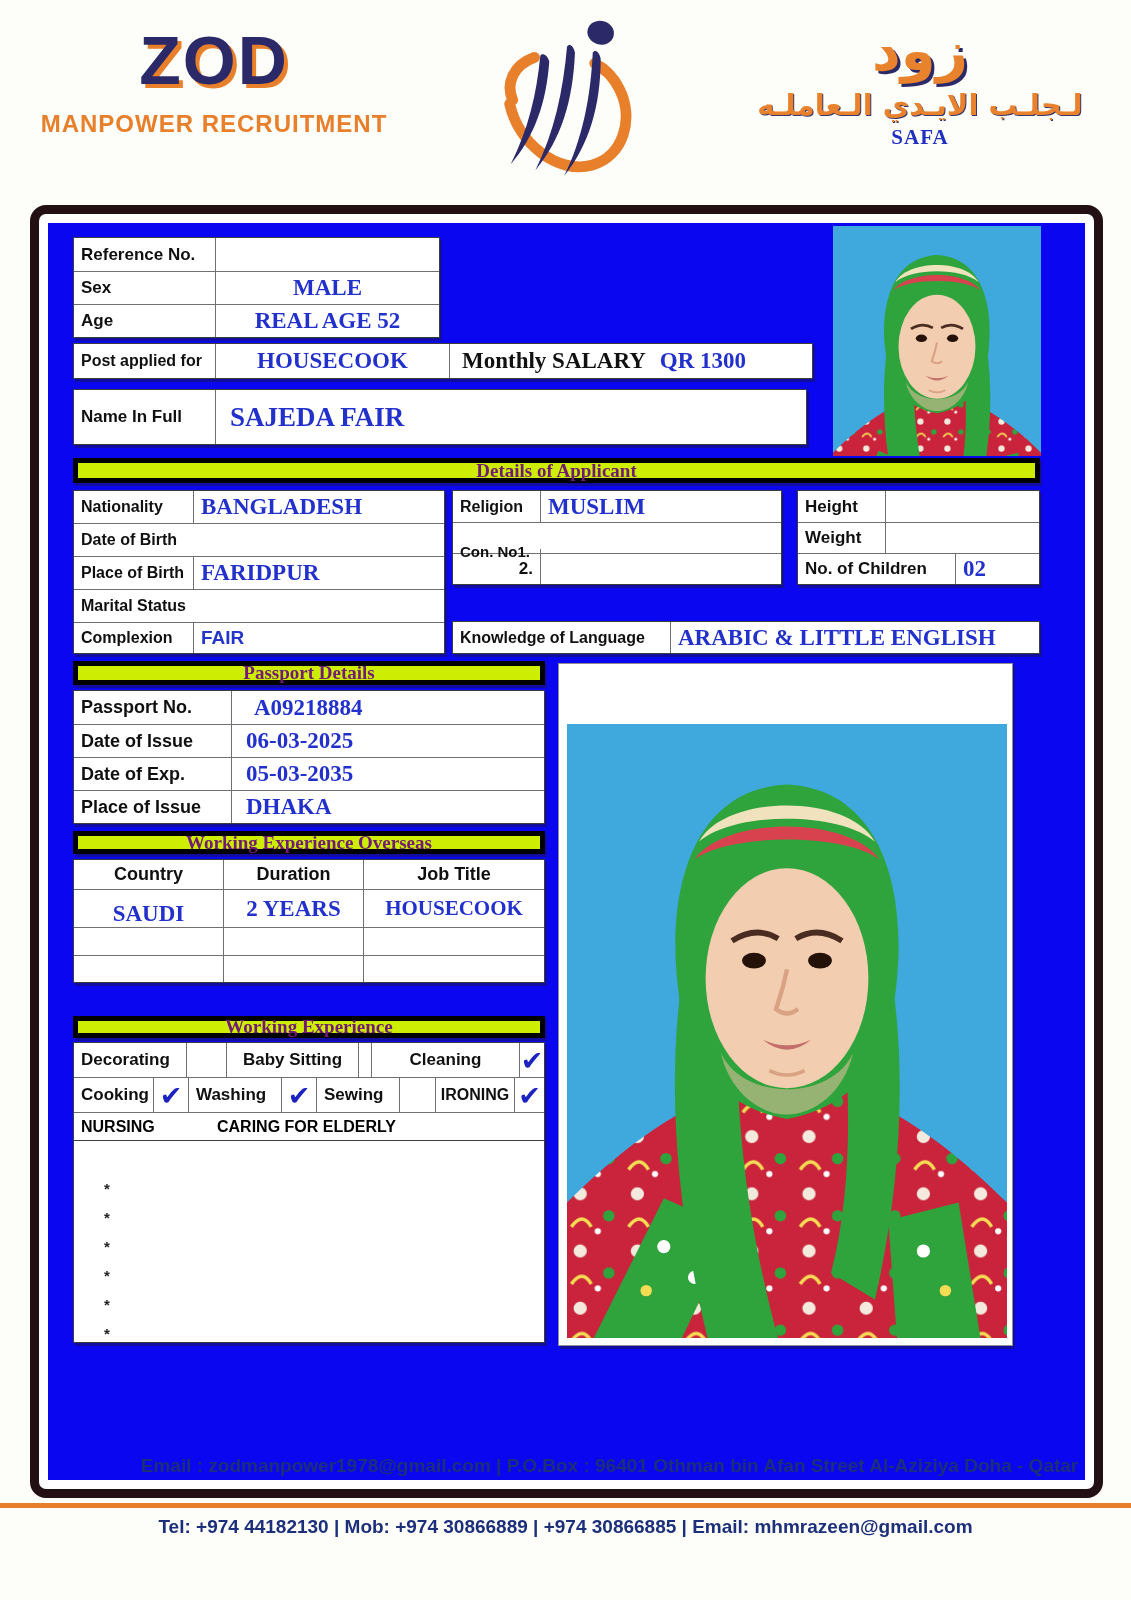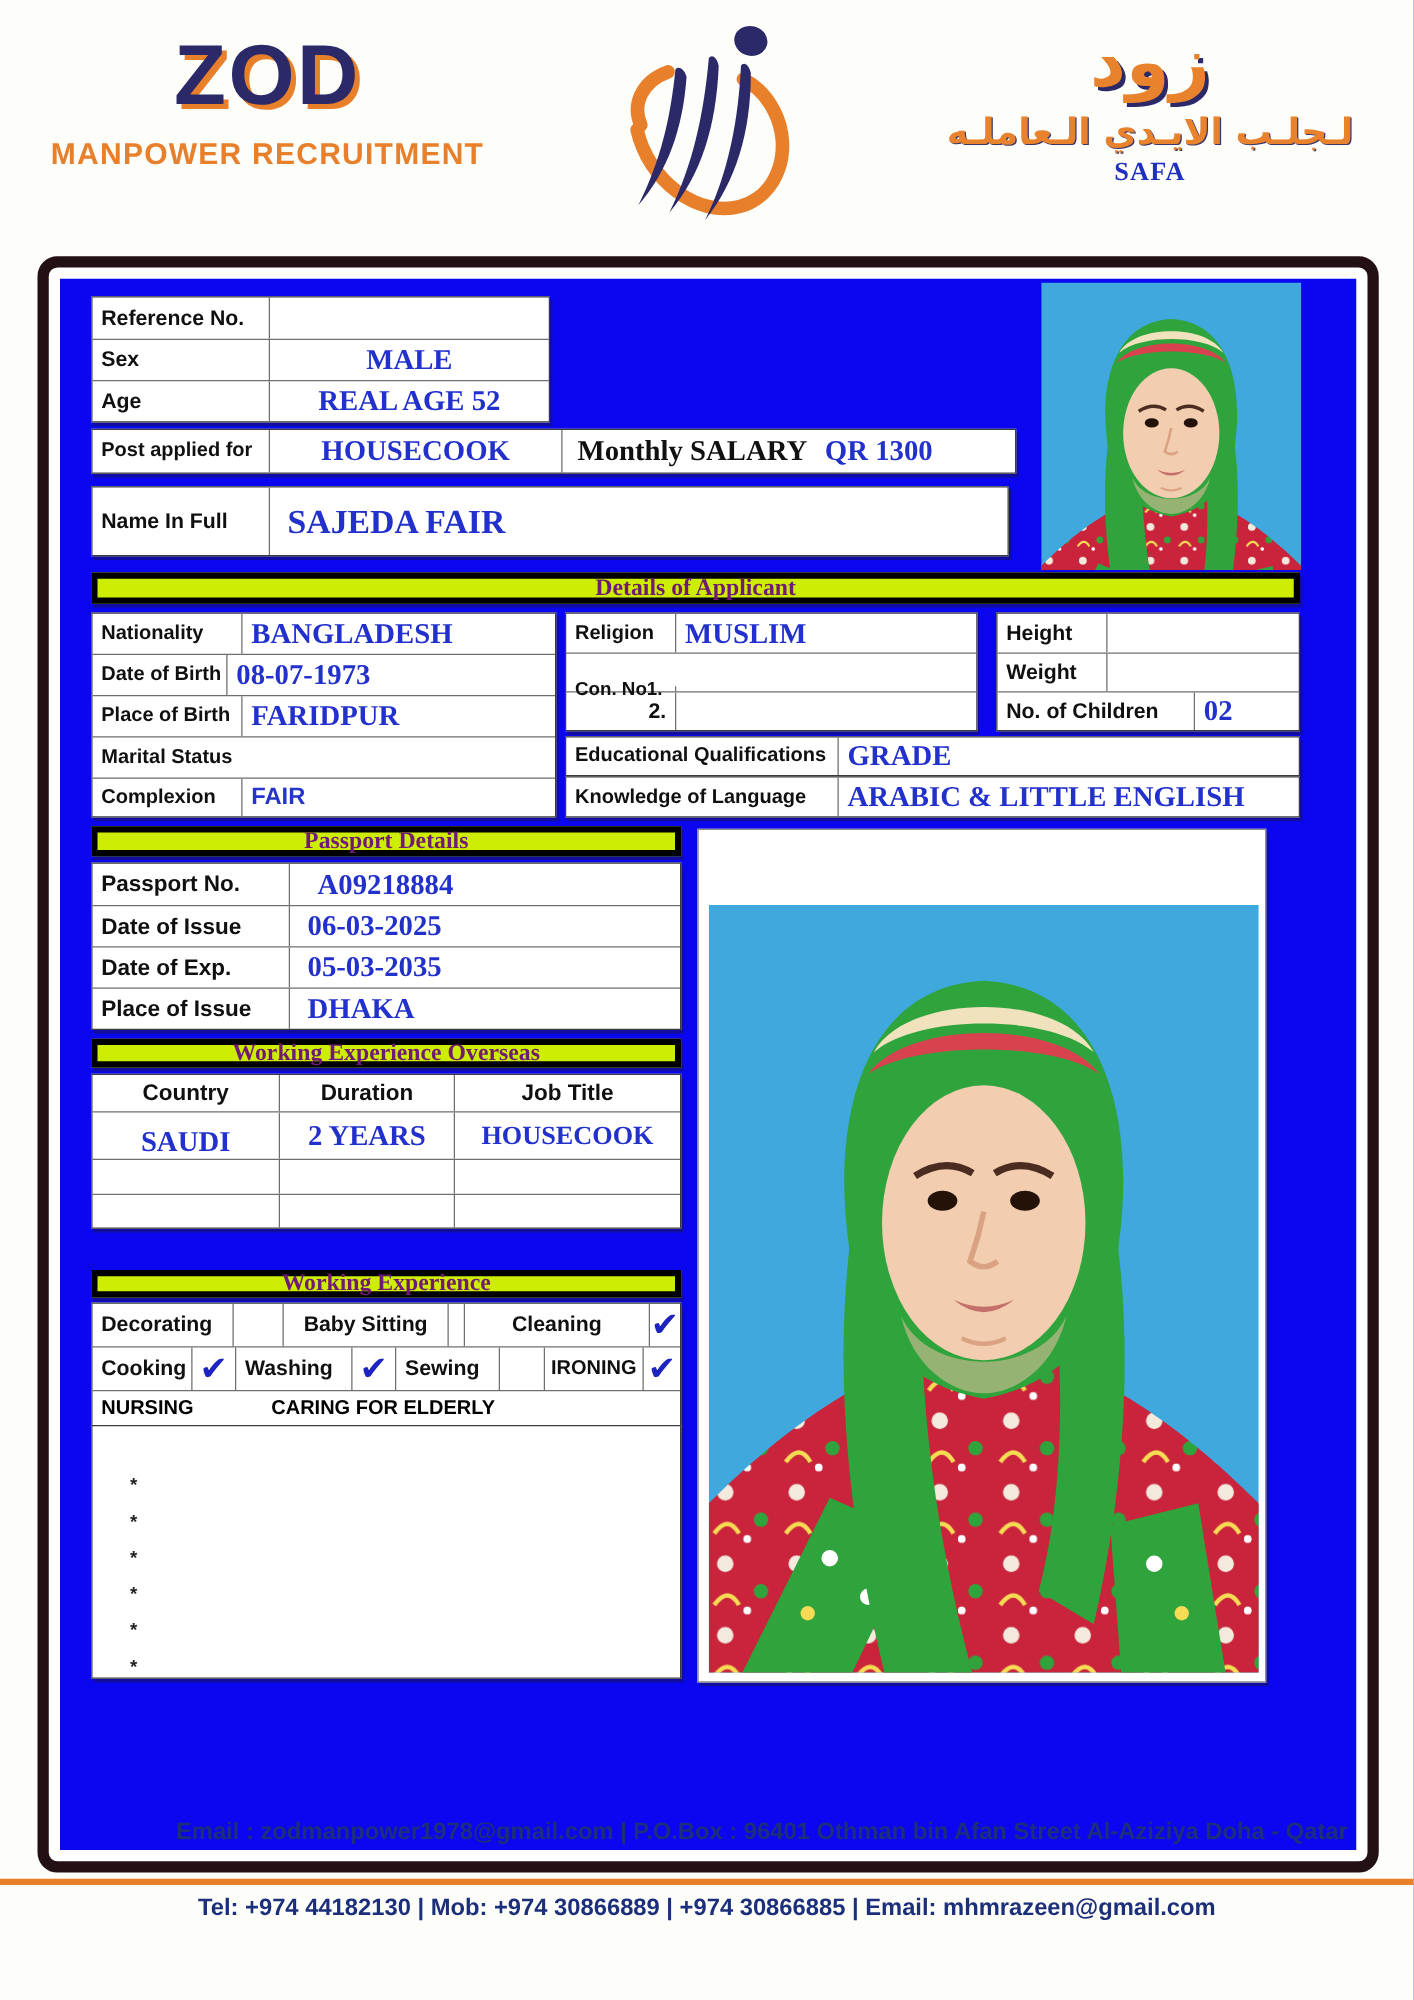--- a/index.html
+++ b/index.html
@@ -194,25 +194,22 @@
   <div class="wbox" style="left:25px;top:267px;width:372px;height:164px;">
     <div class="row hrow" style="height:33px;">
       <div class="cell" style="width:120px;">
             <span class="lbl" style="font-size:16px;">Nationality</span>
           </div>
       <div class="cell" style="flex:1;">
             <span class="val">BANGLADESH</span>
           </div>
     </div>
     <div class="row hrow" style="height:33px;">
-      <div class="cell" style="width:108px;">
+      <div class="cell" style="width:120px;">
             <span class="lbl" style="font-size:16px;">Date of Birth</span>
-          </div>
-      <div class="cell" style="flex:1;">
-            <span class="val">08-07-1973</span>
           </div>
     </div>
     <div class="row hrow" style="height:33px;">
       <div class="cell" style="width:120px;">
             <span class="lbl" style="font-size:16px;">Place of Birth</span>
           </div>
       <div class="cell" style="flex:1;">
             <span class="val">FARIDPUR</span>
           </div>
     </div>
@@ -278,30 +275,20 @@
     <div class="row" style="height:30px;">
       <div class="cell" style="width:158px;">
             <span class="lbl">No. of Children</span>
           </div>
       <div class="cell" style="flex:1;">
             <span class="val">02</span>
           </div>
     </div>
   </div>
 
-  <div class="wbox" style="left:404px;top:366px;width:588px;height:32px;">
-    <div class="row" style="height:100%;">
-      <div class="cell" style="width:218px;">
-            <span class="lbl" style="font-size:16px;">Educational Qualifications</span>
-          </div>
-      <div class="cell" style="flex:1;">
-            <span class="val">GRADE</span>
-          </div>
-    </div>
-  </div>
   <div class="wbox" style="left:404px;top:398px;width:588px;height:33px;">
     <div class="row" style="height:100%;">
       <div class="cell" style="width:218px;">
             <span class="lbl" style="font-size:16px;">Knowledge of Language</span>
           </div>
       <div class="cell" style="flex:1;">
             <span class="val">ARABIC &amp; LITTLE ENGLISH</span>
           </div>
     </div>
   </div>

